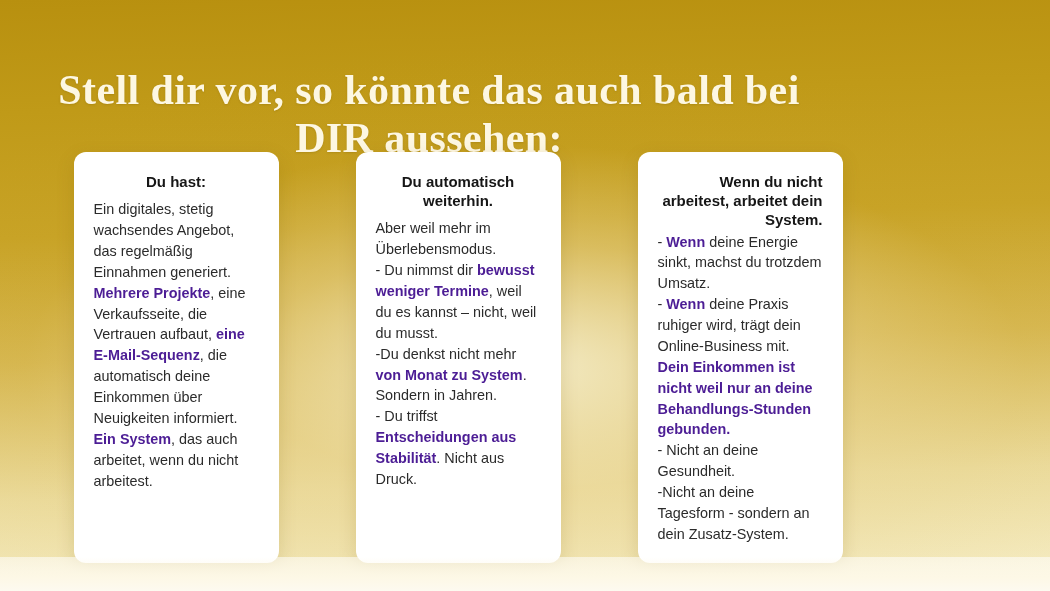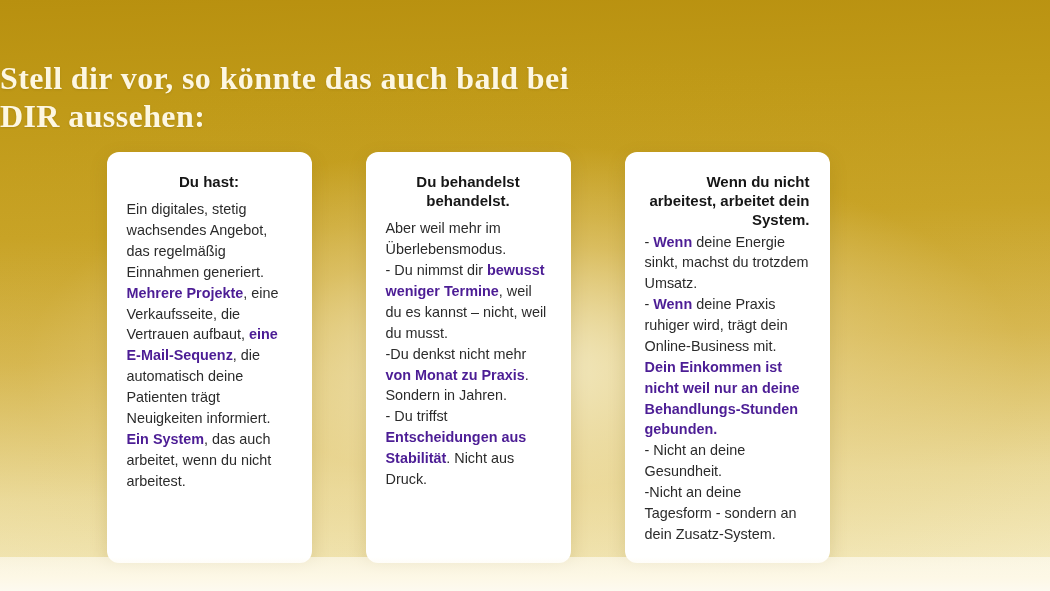--- a/index.html
+++ b/index.html
@@ -34,42 +34,42 @@
     height: 34px;
     background: linear-gradient(180deg, rgba(255,255,255,0.55) 0%, #fdf8e6 60%, #fdfaf0 100%);
     pointer-events: none;
   }
 
   .headline {
     position: absolute;
     top: 38px;
     left: 0;
     width: 858px;
+    text-align: center;
     font-family: "Liberation Serif", "DejaVu Serif", serif;
-    font-size: 32px;
+    font-size: 42px;
     line-height: 1.0;
     font-weight: 700;
     color: #fdf7e2;
     letter-spacing: 0.4px;
     text-shadow: 0 1px 2px rgba(120, 90, 0, 0.25);
   }
   .headline .line {
     display: block;
     padding: 3px 0;
   }
 
   .cards {
     position: absolute;
     top: 152px;
     left: 0;
     width: 916px;
     display: flex;
     justify-content: center;
-    gap: 54px;
-    margin-left: 10px;
+    gap: 77px;
   }
 
   .card {
     width: 205px;
     background: #ffffff;
     border-radius: 12px;
     box-shadow: 0 6px 18px rgba(120, 92, 10, 0.18);
     padding: 20px 20px 18px 20px;
     box-sizing: border-box;
   }
@@ -108,30 +108,30 @@
   <h1 class="headline">
     <span class="line">Stell dir vor, so könnte das auch bald bei</span>
     <span class="line">DIR aussehen:</span>
   </h1>
 
   <div class="cards">
 
     <div class="card">
       <div class="card-title">Du hast:</div>
       <div class="card-body">
-          <p><span>Ein digitales, stetig wachsendes Angebot, das regelmäßig Einnahmen generiert. </span><b>Mehrere Projekte</b><span>, eine Verkaufsseite, die Vertrauen aufbaut, </span><b>eine E-Mail-Sequenz</b><span>, die automatisch deine Patienten trägt Neuigkeiten informiert. </span><b>Ein System</b><span>, das auch arbeitet, wenn du nicht arbeitest.</span></p>
+          <p><span>Ein digitales, stetig wachsendes Angebot, das regelmäßig Einnahmen generiert. </span><b>Mehrere Projekte</b><span>, eine Verkaufsseite, die Vertrauen aufbaut, </span><b>eine E-Mail-Sequenz</b><span>, die automatisch deine Einkommen über Neuigkeiten informiert. </span><b>Ein System</b><span>, das auch arbeitet, wenn du nicht arbeitest.</span></p>
         </div>
     </div>
 
     <div class="card">
-      <div class="card-title">Du behandelst behandelst.</div>
+      <div class="card-title">Du automatisch weiterhin.</div>
       <div class="card-body">
           <p><span>Aber weil mehr im Überlebensmodus.</span></p>
           <p><span>- Du nimmst dir </span><b>bewusst weniger Termine</b><span>, weil du es kannst – nicht, weil du musst.</span></p>
-          <p><span>-Du denkst nicht mehr </span><b>von Monat zu Praxis</b><span>. Sondern in Jahren.</span></p>
+          <p><span>-Du denkst nicht mehr </span><b>von Monat zu System</b><span>. Sondern in Jahren.</span></p>
           <p><span>- Du triffst </span><b>Entscheidungen aus Stabilität</b><span>. Nicht aus Druck.</span></p>
         </div>
     </div>
 
     <div class="card">
       <div class="card-title left">Wenn du nicht arbeitest, arbeitet dein System.</div>
       <div class="card-body">
           <p><span>- </span><b>Wenn</b><span> deine Energie sinkt, machst du trotzdem Umsatz.</span></p>
           <p><span>- </span><b>Wenn</b><span> deine Praxis ruhiger wird, trägt dein Online-Business mit.</span></p>
           <p><b>Dein Einkommen ist nicht weil nur an deine Behandlungs-Stunden gebunden.</b></p>

